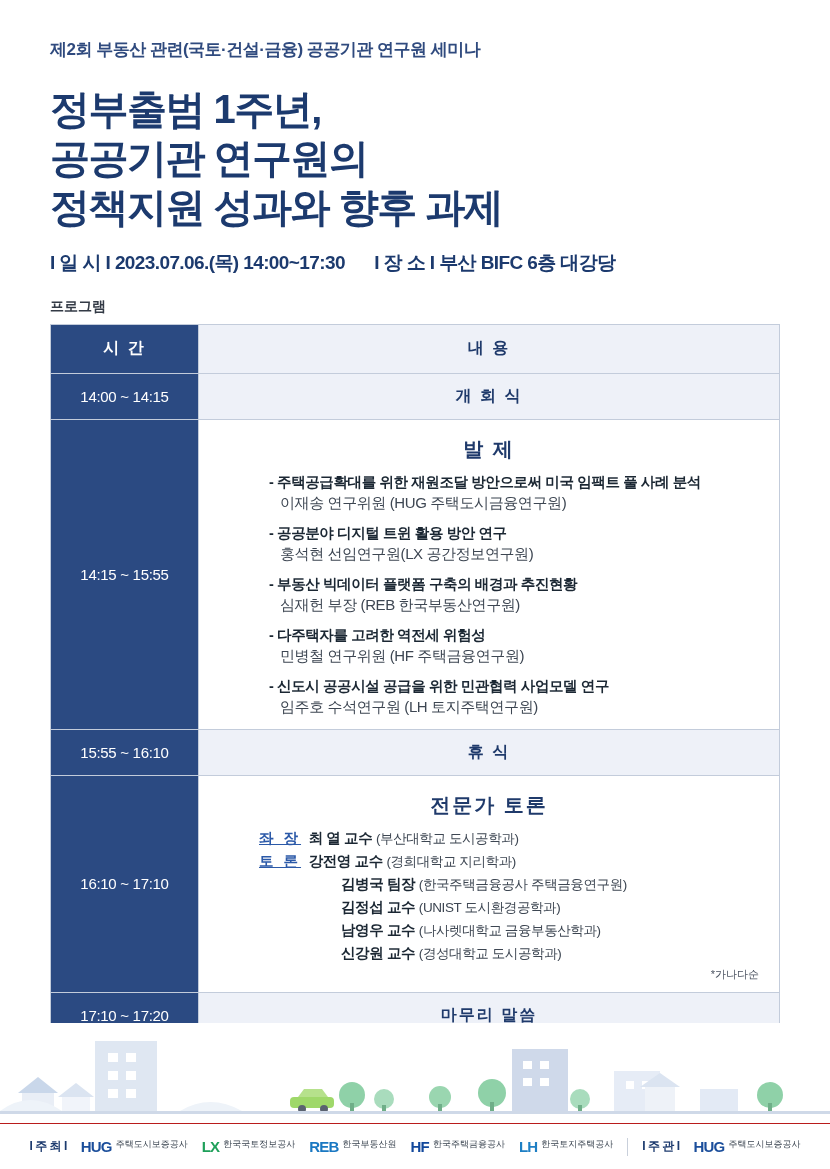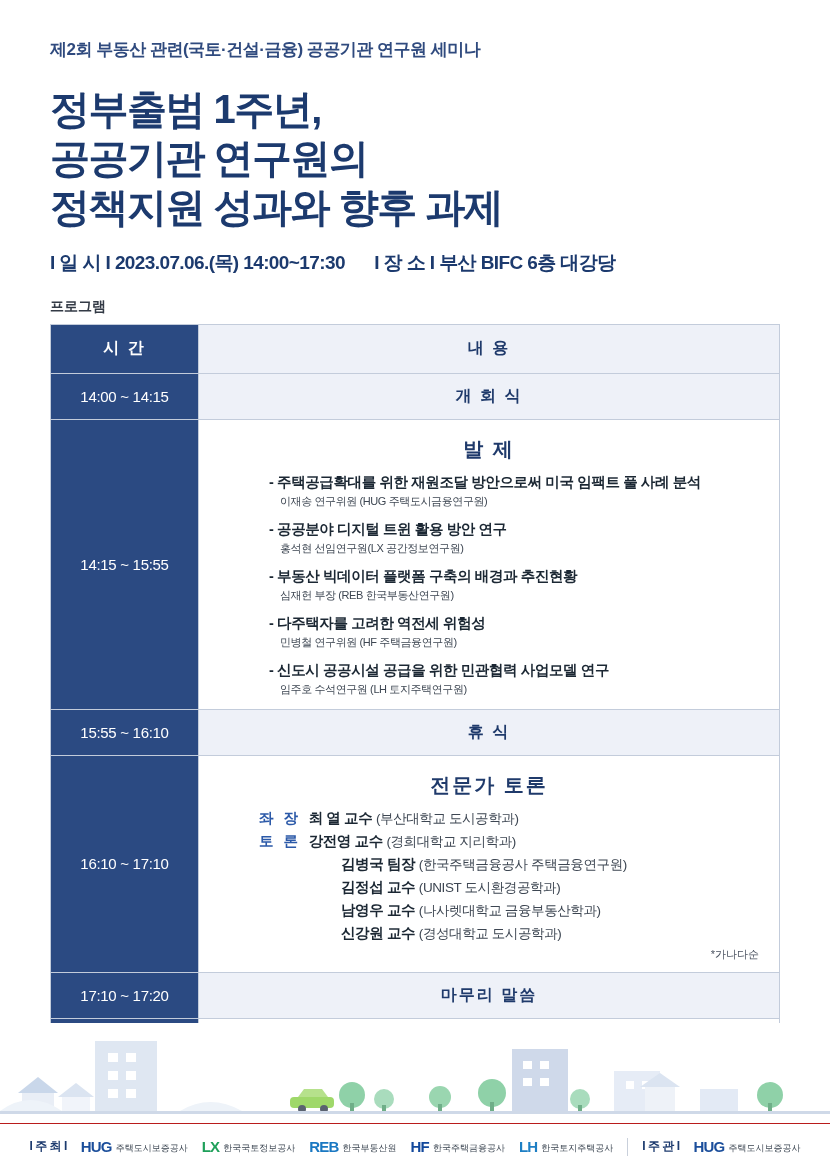--- a/index.html
+++ b/index.html
@@ -112,36 +112,37 @@
   }
   .item { margin: 0 0 11px 0; padding-left: 56px; }
   .item:last-child { margin-bottom: 2px; }
   .item .t1 {
     font-size: 14.5px;
     font-weight: bold;
     color: #1b2733;
     letter-spacing: -0.4px;
   }
   .item .t2 {
-    font-size: 11px;
+    font-size: 15px;
     color: #3d4652;
     letter-spacing: -0.4px;
     margin-top: 2px;
     padding-left: 11px;
   }
 
   
   .disc-line { font-size: 14.5px; letter-spacing: -0.4px; margin-bottom: 4px; }
   .disc-role {
     display: inline-block;
     width: 46px;
     color: #2b59a8;
     font-weight: bold;
     letter-spacing: 3px;
     text-align: left;
+    text-decoration: underline;
   }
   .disc-name { font-weight: bold; color: #1b2733; }
   .disc-aff { font-weight: normal; color: #3d4652; font-size: 13.5px; }
   .disc-indent { padding-left: 46px; }
   .disc-pad { padding-left: 82px; }
   .note {
     text-align: right;
     font-size: 11px;
     color: #4a5260;
     margin-top: 4px;
@@ -152,21 +153,21 @@
   .illus { position: absolute; left: 0; bottom: 46px; width: 830px; height: 100px; }
   .footer-bar {
     position: absolute; left: 0; bottom: 0;
     width: 830px; height: 46px;
     background: #ffffff;
     border-top: 1px solid #b91c1c;
     display: flex; align-items: center; justify-content: center;
     gap: 14px;
   }
   .org {
-    display: flex; align-items: flex-end; gap: 4px;
+    display: flex; align-items: flex-start; gap: 4px;
     font-size: 10px; color: #2a3340; white-space: nowrap;
   }
   .org .mark { font-weight: bold; font-size: 15px; letter-spacing: -0.8px; }
   .org .sub { font-size: 9px; color: #3b4551; }
   .footer-key { font-size: 12px; font-weight: bold; color: #1c3a6e; letter-spacing: -0.5px; }
   .divider-dot { width:1px; height:18px; background:#c9d0db; }
 </style>
 </head>
 <body>
 

